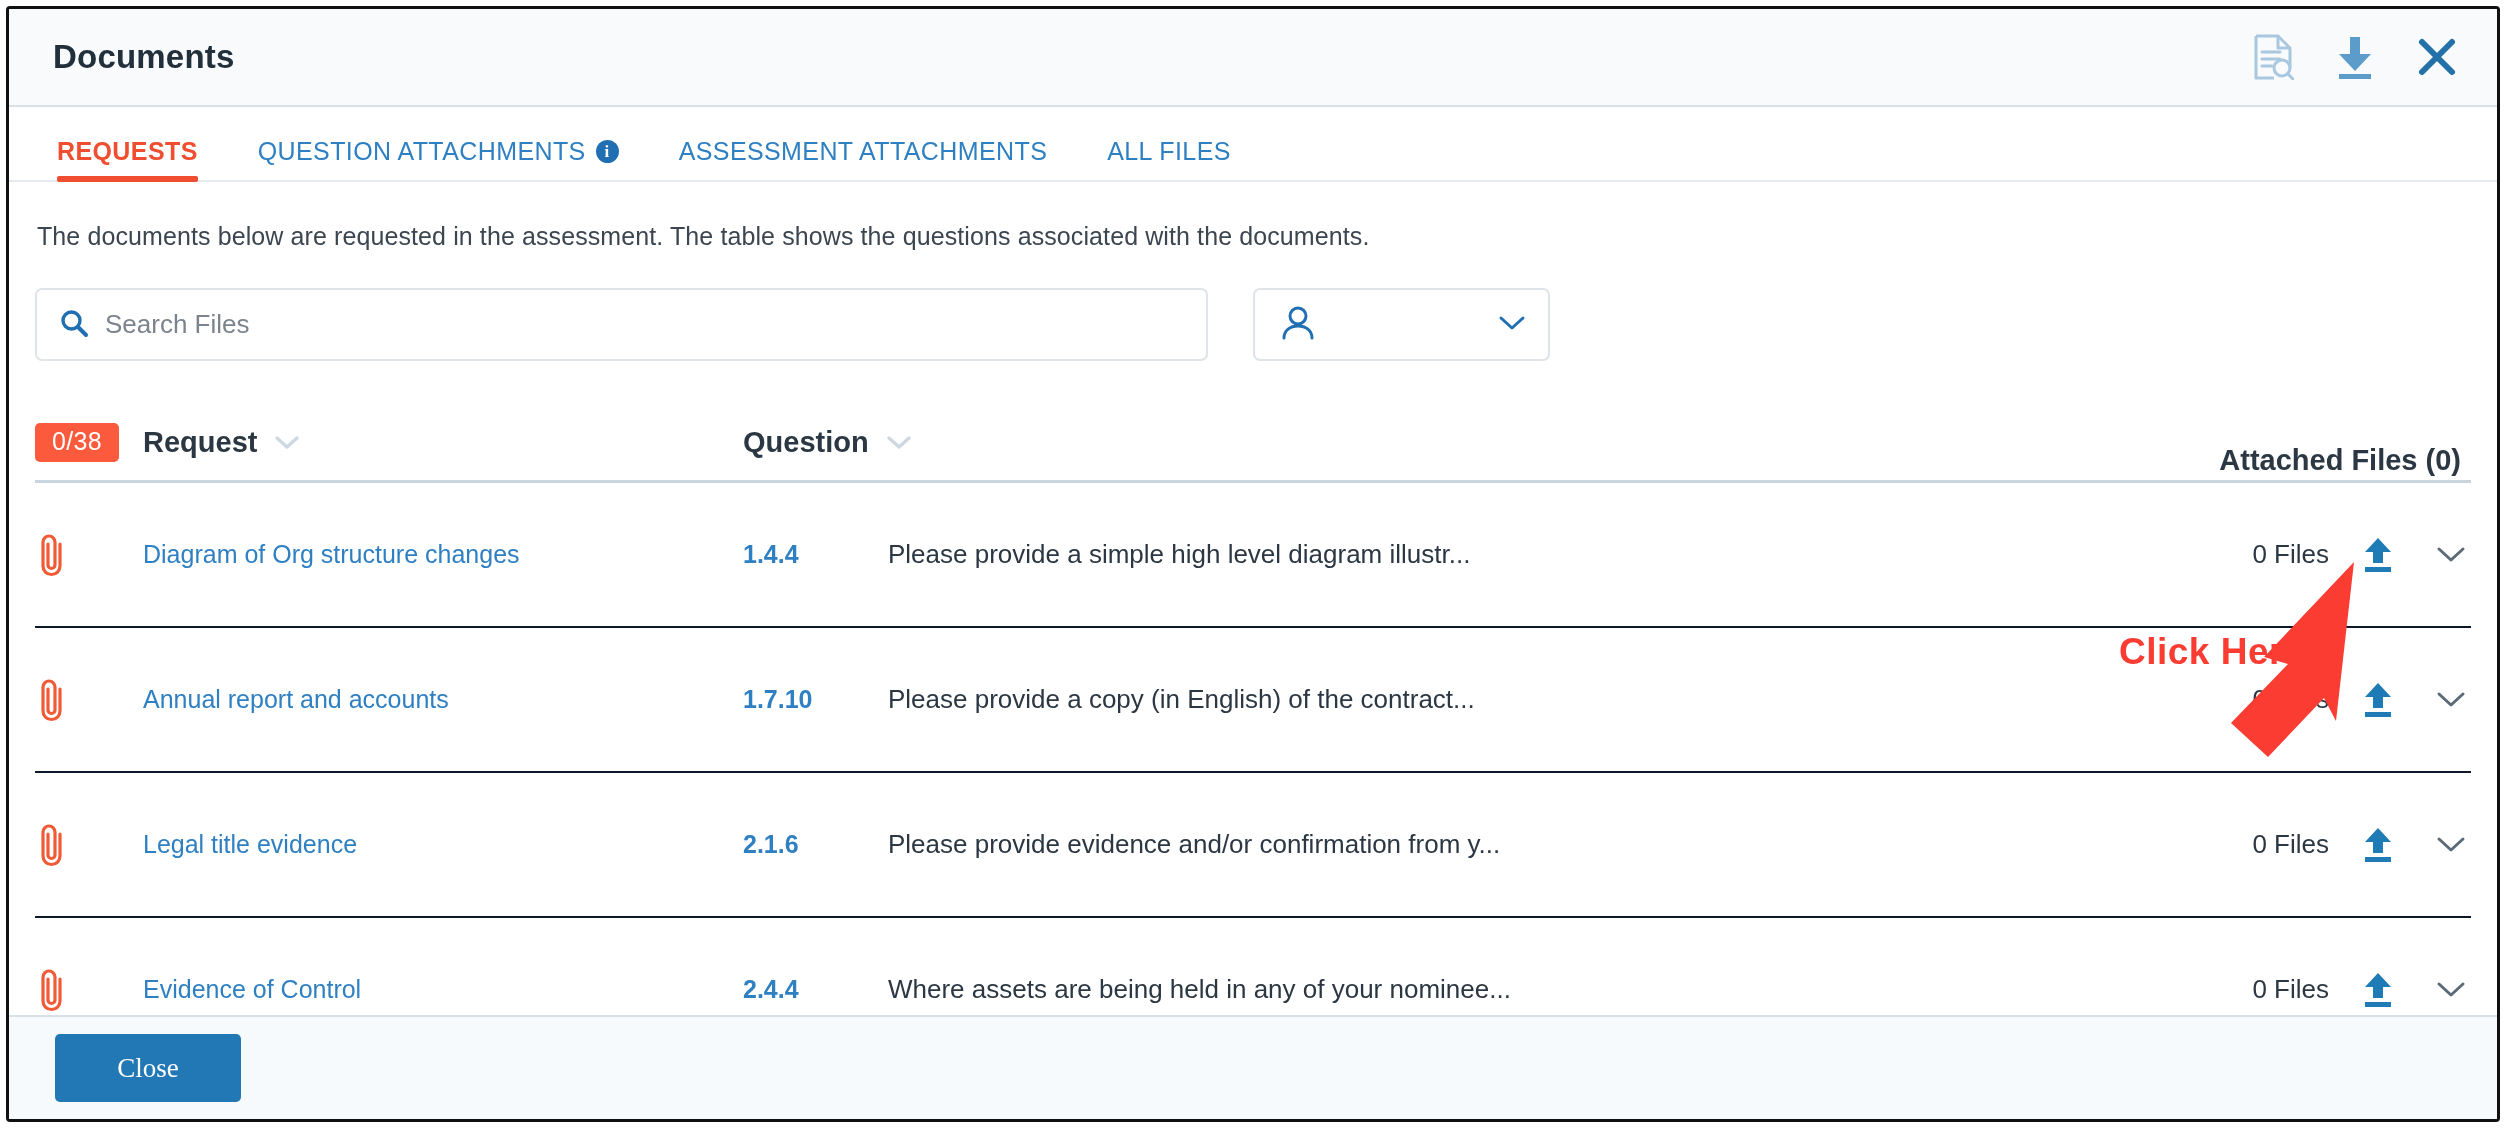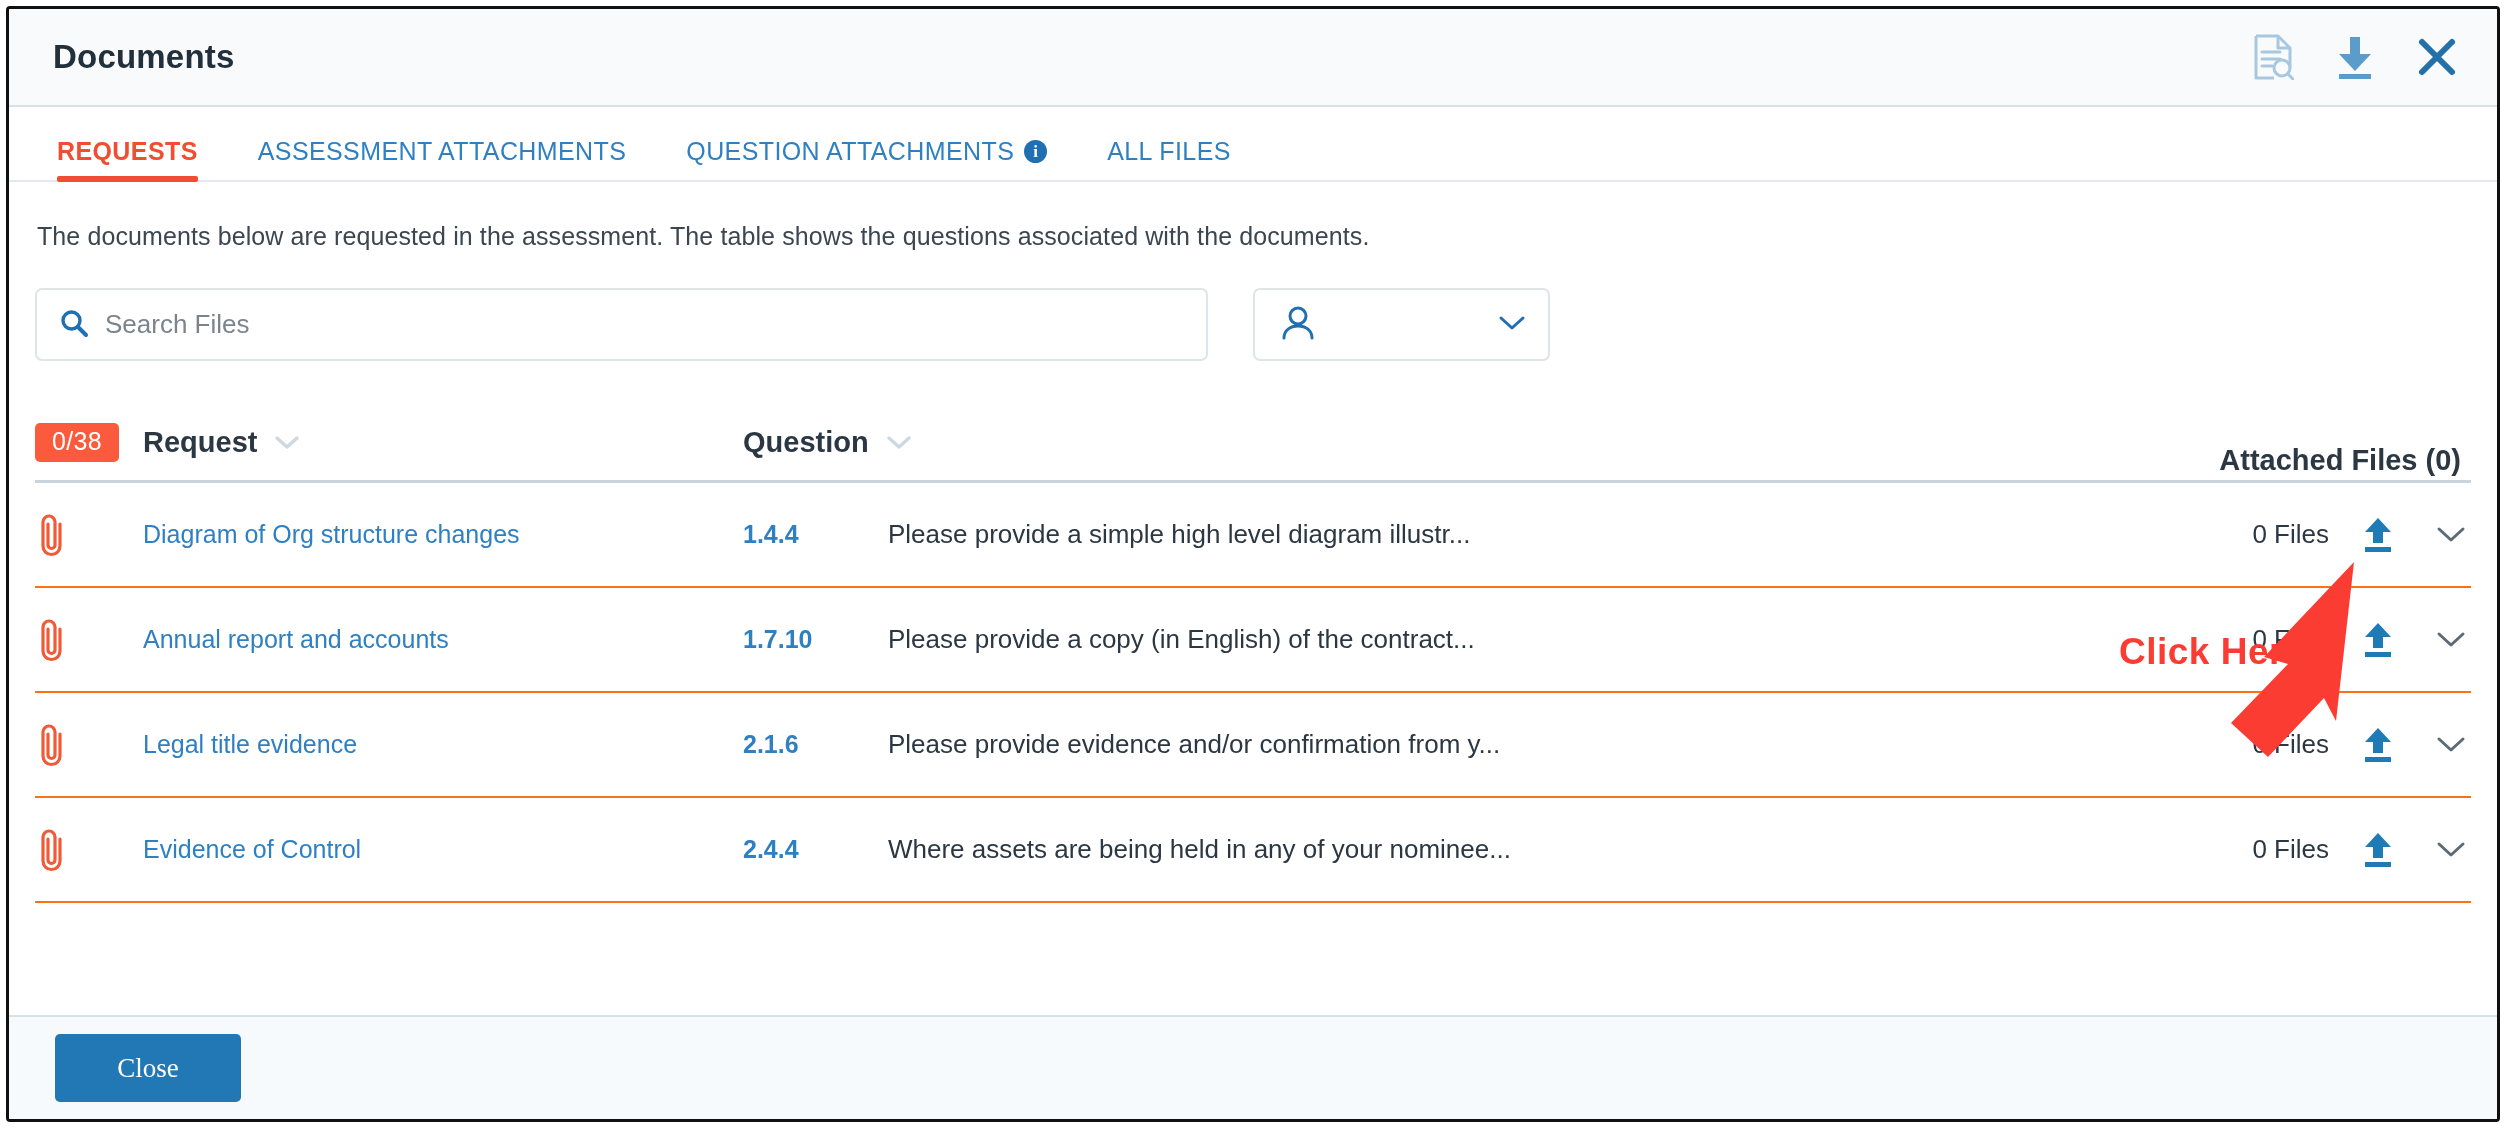--- a/index.html
+++ b/index.html
@@ -197,22 +197,22 @@
     font-size: 29px;
     font-weight: bold;
     color: #2b3742;
     padding-right: 6px;
     margin-top: 36px;
   }
 
   .trow {
     display: flex;
     align-items: center;
-    height: 105px;
-    border-bottom: 2px solid #f97316;
+    height: 145px;
+    border-bottom: 2px solid #0f172a;
     padding-right: 4px;
   }
   .req-link {
     font-size: 25px;
     color: #2f80c2;
     cursor: pointer;
   }
   .q-num {
     font-size: 25px;
     font-weight: bold;
@@ -315,25 +315,25 @@
       </div>
 
     </div>
   </div>
 
   <div class="tabbar">
     <div class="tab active">
       <span>REQUESTS</span>
     </div>
     <div class="tab">
-      <span>ASSESSMENT ATTACHMENTS</span>
-    </div>
-    <div class="tab">
       <span>QUESTION ATTACHMENTS</span>
       <span class="info-badge">i</span>
+    </div>
+    <div class="tab">
+      <span>ASSESSMENT ATTACHMENTS</span>
     </div>
     <div class="tab">
       <span>ALL FILES</span>
     </div>
   </div>
 
   <div class="body">
 
     <div class="description">The documents below are requested in the assessment. The table shows the questions associated with the documents.</div>
 

